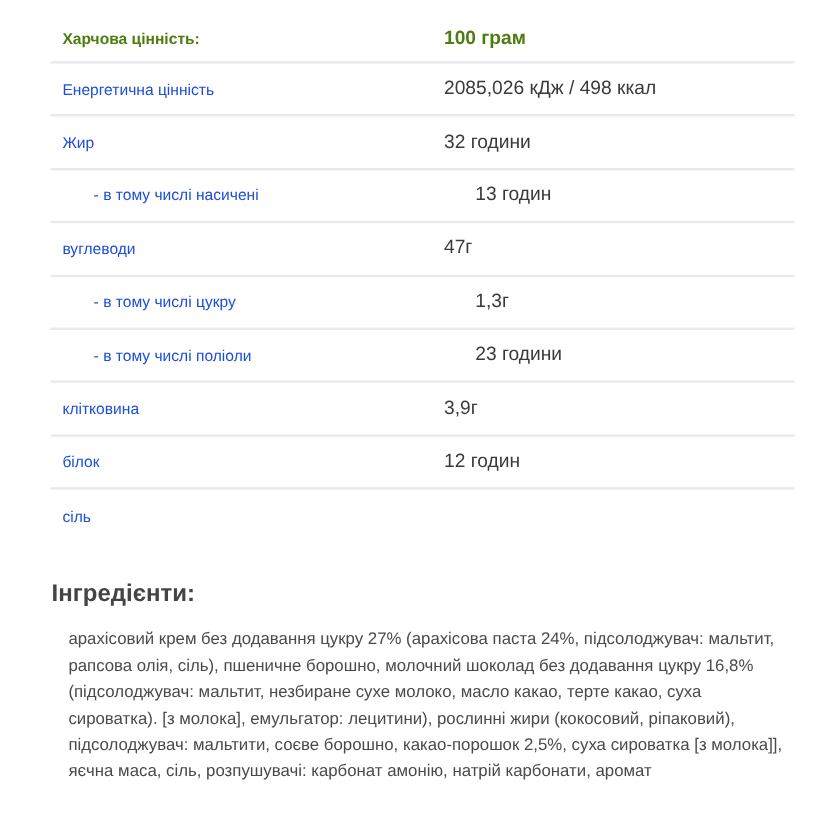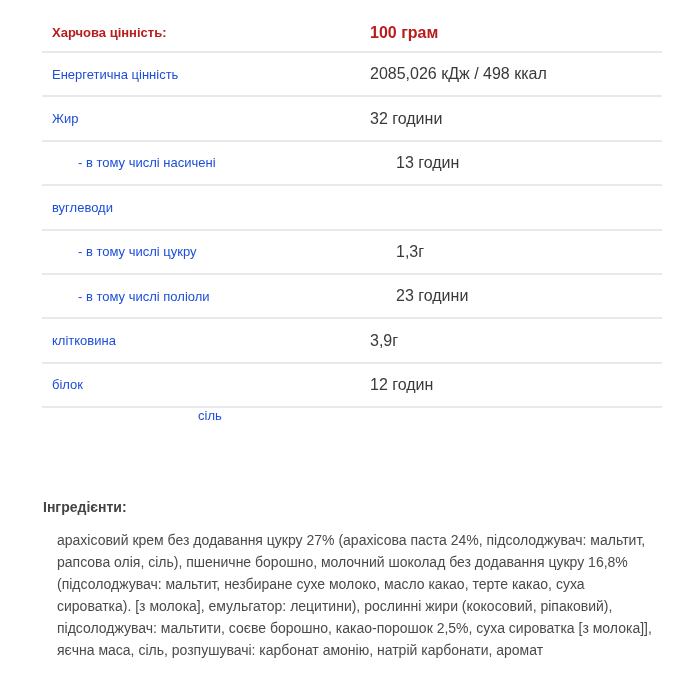--- a/index.html
+++ b/index.html
@@ -27,52 +27,51 @@
       height: 44.4px;
       align-items: center;
       border-bottom: 2px solid #e6e9ee;
       box-sizing: border-box;
     }
     .row.header {
       height: 39px;
     }
     .row.last {
       border-bottom: none;
-      flex-direction: column;
     }
     .cell-label {
       width: 318px;
       padding-left: 10px;
       font-size: 13px;
       color: #1d4ed8;
       white-space: nowrap;
     }
     .cell-value {
       flex: 1;
       font-size: 16px;
       color: #3a3a3a;
       white-space: nowrap;
     }
     .row.header .cell-label,
     .row.header .cell-value {
       font-weight: bold;
-      color: #b91c1c;
+      color: #4d7c0f;
     }
     .cell-label.indent {
       padding-left: 36px;
     }
     .ingredients {
       position: absolute;
       left: 43px;
       top: 484px;
       width: 620px;
     }
     .ingredients h3 {
-      margin: 15px 0 10px 0;
-      font-size: 14px;
+      margin: 0 0 10px 0;
+      font-size: 20px;
       font-weight: bold;
       color: #444444;
     }
     .ingredients p {
       margin: 14px;
       font-size: 14px;
       line-height: 22px;
       color: #4a4a4a;
       width: 605px;
     }
@@ -92,20 +91,21 @@
   <div class="row">
     <div class="cell-label">Жир</div>
     <div class="cell-value">32 години</div>
   </div>
   <div class="row">
     <div class="cell-label indent">- в тому числі насичені</div>
     <div class="cell-value">13 годин</div>
   </div>
   <div class="row">
     <div class="cell-label">вуглеводи</div>
+    <div class="cell-value">47г</div>
   </div>
   <div class="row">
     <div class="cell-label indent">- в тому числі цукру</div>
     <div class="cell-value">1,3г</div>
   </div>
   <div class="row">
     <div class="cell-label indent">- в тому числі поліоли</div>
     <div class="cell-value">23 години</div>
   </div>
   <div class="row">

